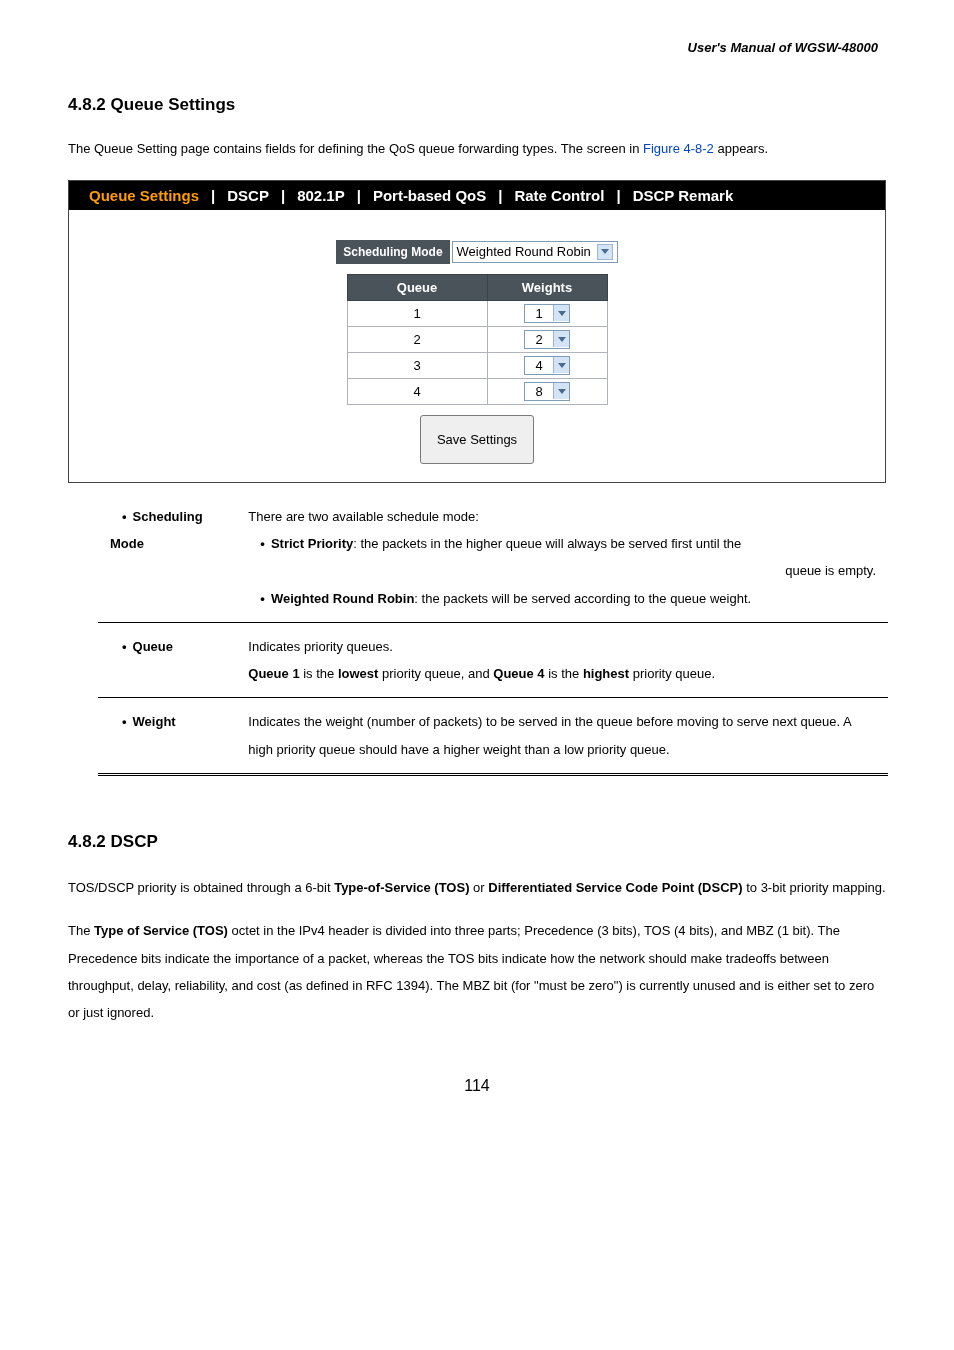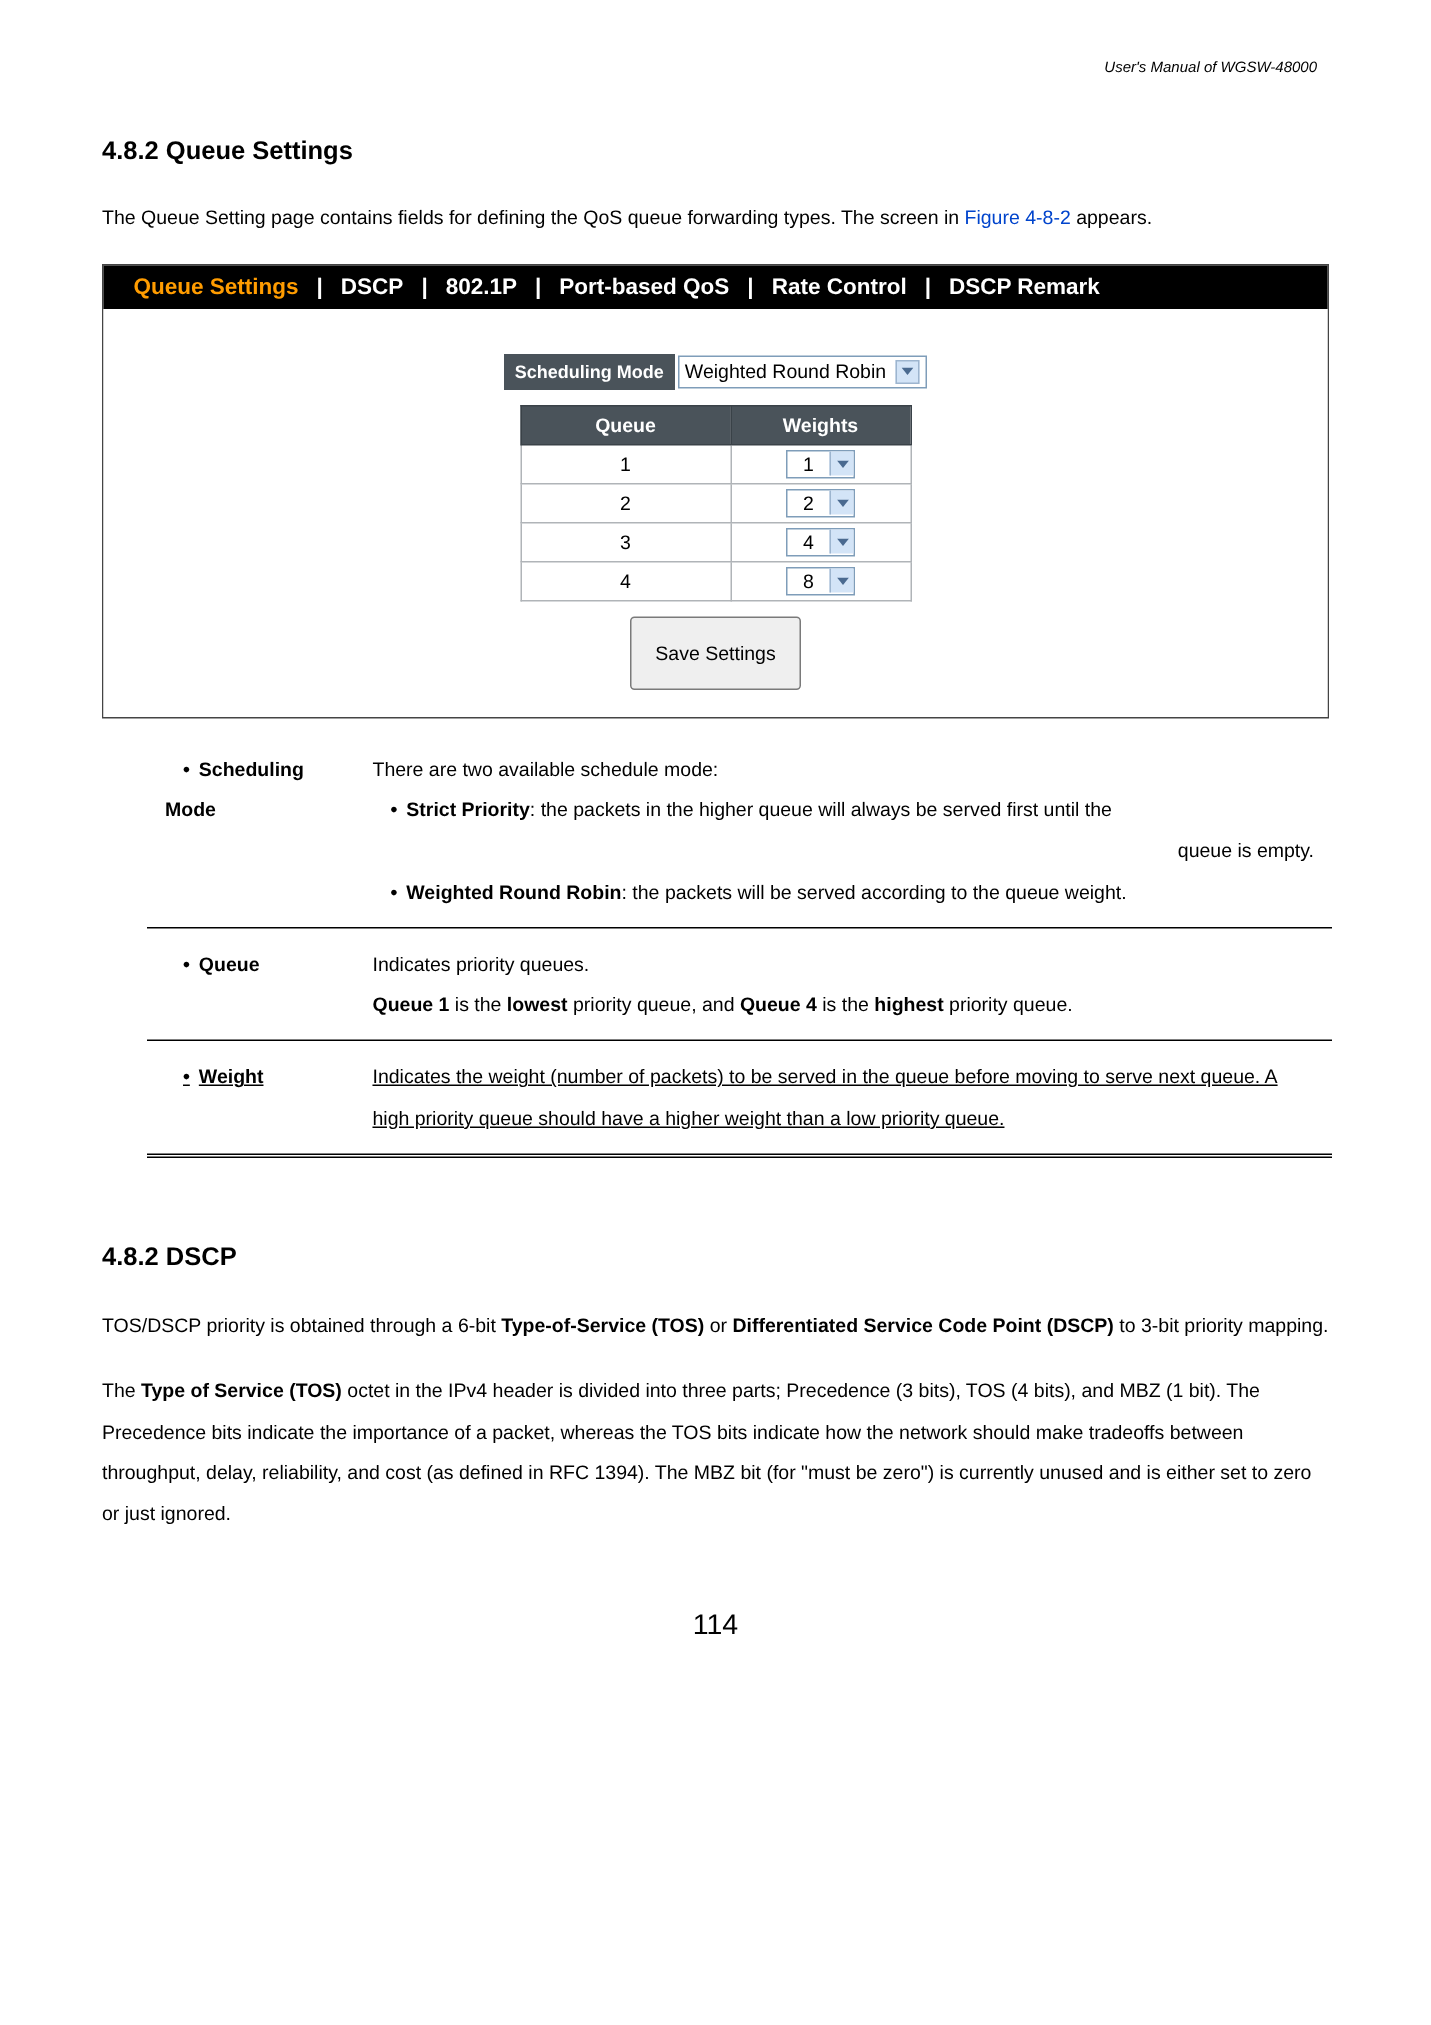--- a/index.html
+++ b/index.html
@@ -1,18 +1,18 @@
 <!DOCTYPE html>
 <html><head>
 <meta charset="utf-8">
 <style>
   * { box-sizing: border-box; margin: 0; padding: 0; }
   body { font-family: Arial, Helvetica, sans-serif; background: #fff; width: 954px; margin: 0 auto; color: #000; }
   .page { padding: 40px 68px 60px 68px; }
-  .manual-header { text-align: right; font-size: 10px; font-weight: normal; font-style: italic; margin-bottom: 40px; padding-right: 8px; }
+  .manual-header { text-align: right; font-size: 13px; font-weight: bold; font-style: italic; margin-bottom: 40px; padding-right: 8px; }
   .section-heading { font-size: 17px; font-weight: bold; margin-bottom: 22px; }
   .intro { font-size: 13px; margin-bottom: 18px; line-height: 1.9; }
   .fig-link { color: #0044cc; }
 
   .ui-box { border: 1px solid #444; margin: 0 0 10px 0; }
   .tabbar { background: #000; display: flex; align-items: center; padding: 4px 10px; font-size: 15px; font-weight: bold; }
   .tab { color: #fff; padding: 2px 10px; white-space: nowrap; }
   .tab.active { color: #ff9c00; }
   .tab-sep { color: #fff; padding: 0 2px; }
   .ui-body { background: #fff; padding: 30px 0 18px 0; text-align: center; }
@@ -36,29 +36,29 @@
 
   .fig-caption { text-align: center; font-size: 12px; margin: 8px 0 36px 0; }
   .fig-caption .b { font-weight: bold; }
 
   .fields-intro { font-size: 13px; margin-bottom: 12px; }
 
   .desc-table { width: 790px; margin: 0 0 0 30px; border-collapse: collapse; font-size: 13px; }
   .desc-table th { background: #d9d9d9; text-align: left; font-weight: bold; padding: 8px 12px; border-top: 3px double #000; border-bottom: 1px solid #000; }
   .desc-table th.obj { width: 180px; }
   .desc-table td { padding: 10px 12px 10px 12px; vertical-align: top; border-bottom: 1px solid #000; line-height: 2.1; }
-  .desc-table tr.lastrow td { border-bottom: 3px double #000; text-decoration: underline; }
+  .desc-table tr.lastrow td { border-bottom: 3px double #000; }
   .obj-bullet { font-weight: bold; }
   .dot::before { content: "\2022"; font-weight: bold; margin: 0 6px 0 12px; }
   .sub-bullet::before { content: "\2022"; font-weight: bold; margin: 0 6px 0 12px; }
   .sub-indent { padding-left: 30px; display: block; text-align: right; }
 
   .body-para { font-size: 13px; line-height: 2.1; margin-bottom: 16px; }
 
-  .page-num { text-align: center; font-size: 19px; margin-top: 50px; }
+  .page-num { text-align: center; font-size: 16px; margin-top: 50px; }
 </style>
 </head>
 <body>
 
 <div class="page">
 
   <div class="manual-header">User's Manual of WGSW-48000</div>
 
   <div class="section-heading">
     <span>4.8.2</span>

